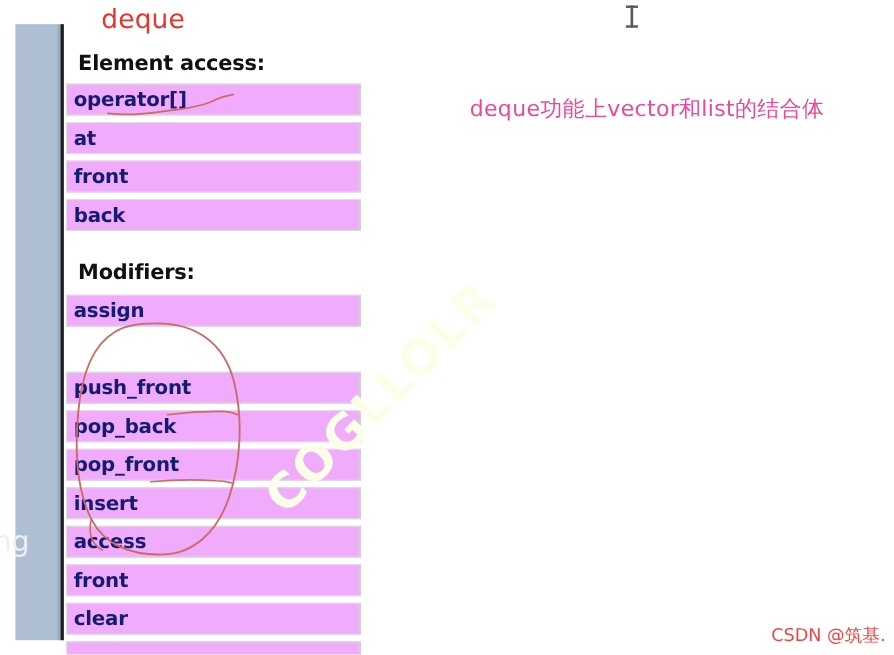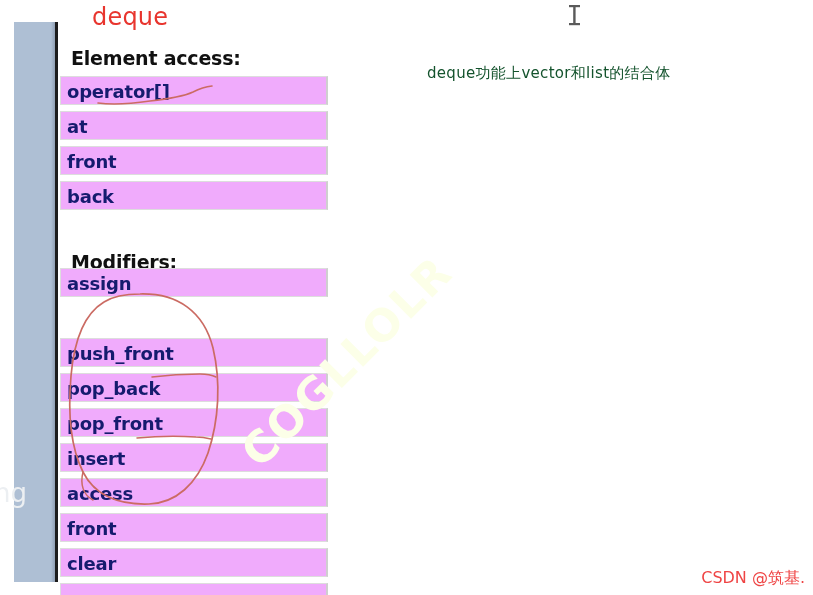--- a/index.html
+++ b/index.html
@@ -60,21 +60,21 @@
     position: absolute;
     left: 71px;
     font-size: 19px;
     font-weight: bold;
     color: #111111;
     font-family: "DejaVu Sans", "Liberation Sans", sans-serif;
     white-space: nowrap;
     letter-spacing: -0.2px;
   }
   #heading-element-access { top: 47px; }
-  #heading-modifiers      { top: 251px; }
+  #heading-modifiers      { top: 237px; }
 
   
   .member-row {
     position: absolute;
     left: 60px;
     width: 268px;
     height: 29px;
     background: #f0abfc;
     border: 1px solid #dddddd;
     border-right: 2px solid #cfcfcf;
@@ -95,23 +95,23 @@
   
   .member-row.partial {
     height: 14px;
     overflow: hidden;
   }
 
   
   #cn-annotation {
     position: absolute;
     left: 427px;
-    top: 64px;
-    font-size: 15px;
-    color: #14532d;
+    top: 85px;
+    font-size: 20px;
+    color: #ec4899;
     font-family: "DejaVu Sans", "Liberation Sans", sans-serif;
     white-space: nowrap;
     letter-spacing: 0.3px;
   }
 
   
   #annotations {
     position: absolute;
     left: 0;
     top: 0;

